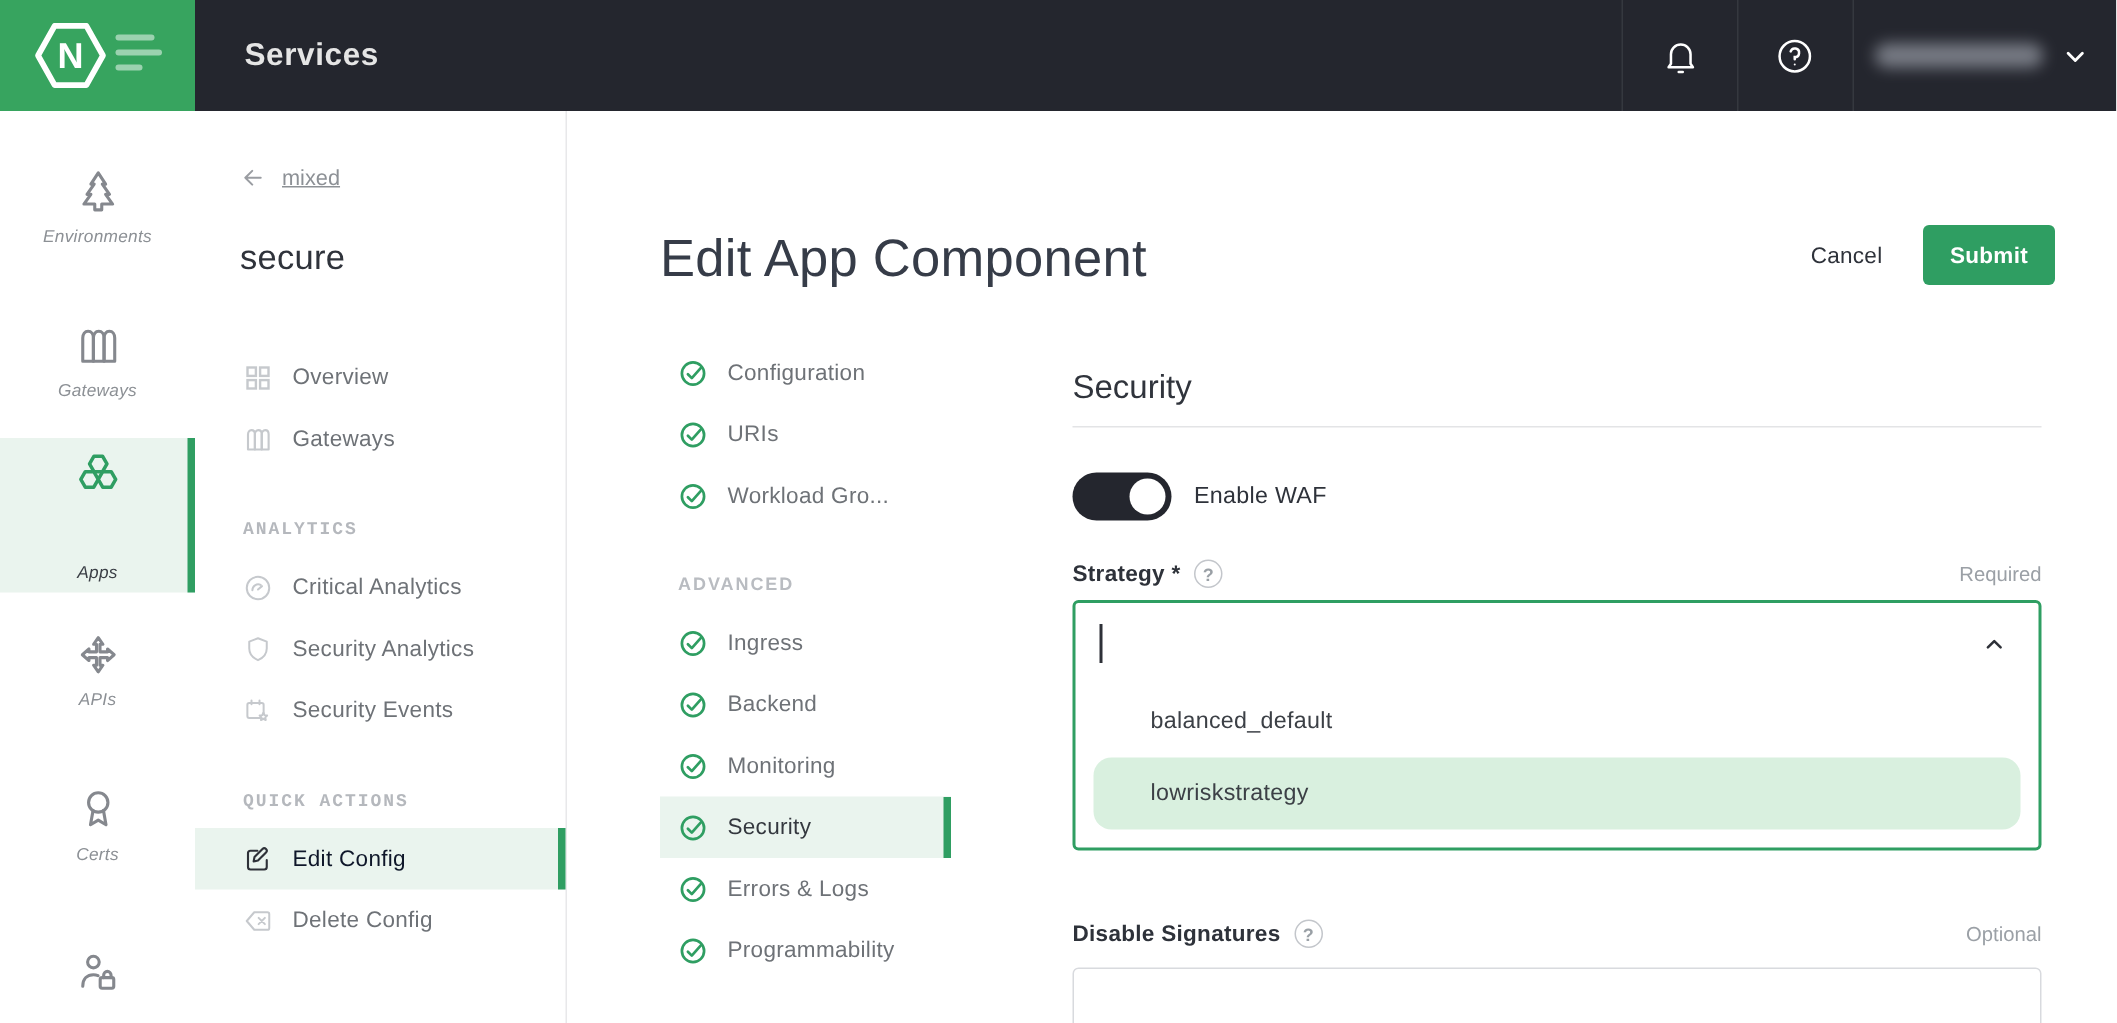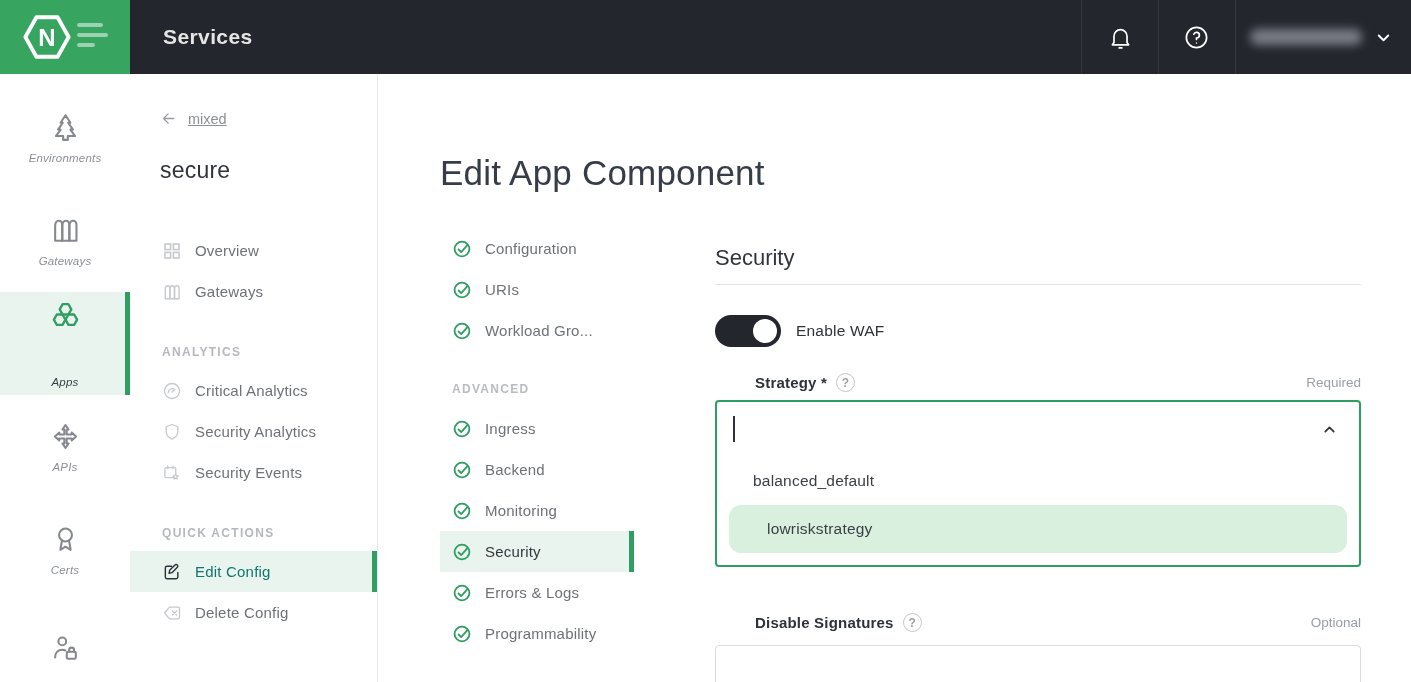--- a/index.html
+++ b/index.html
@@ -46,22 +46,22 @@
             border-right: 1px solid #e8e8ea; }
   .back-row { margin: 36px 0 0 30px; display: inline-flex; align-items: center; gap: 11px;
               color: #8d9196; font-size: 14.5px; cursor: pointer; height: 17px; text-decoration: underline; }
   .back-row svg { width: 17px; height: 17px; color: #9a9da2; }
   .app-name { margin: 26px 0 0 30px; font-size: 23px; color: #2f333b; letter-spacing: .2px; height: 27px; }
   .sb-nav { margin-top: 46px; }
   .sb-row { height: 41px; display: flex; align-items: center; padding-left: 32px; gap: 13px;
             font-size: 15px; color: #6e7277; letter-spacing: .2px; cursor: pointer; }
   .sb-row svg { width: 20px; height: 20px; color: #c6c9cd; flex: none; }
   .sb-header { margin-top: 22px; height: 36px; display: flex; align-items: center; padding-left: 32px;
-               font-size: 12px; font-weight: 700; letter-spacing: 1.3px; color: #b5b8bd; }
-  .sb-row.selected { background: #eaf4ee; box-shadow: inset -5px 0 0 #2f9e62; color: #0f766e; font-weight: 500; }
+               font-size: 12px; font-weight: 700; letter-spacing: 1.3px; color: #b5b8bd; font-family: Liberation Mono, monospace; }
+  .sb-row.selected { background: #eaf4ee; box-shadow: inset -5px 0 0 #2f9e62; color: #0f172a; font-weight: 500; }
   .sb-row.selected svg { color: #2e3138; }
 
   
   .page-title { position: absolute; left: 440px; top: 153px; font-size: 35px; color: #363c48;
                 font-weight: 500; letter-spacing: .2px; }
   .actions { position: absolute; top: 150px; right: 41px; height: 40px; display: flex; align-items: center; gap: 27px; }
   .cancel-btn { font-size: 15px; color: #2e323a; font-weight: 500; background: none; border: none;
                 cursor: pointer; font-family: inherit; letter-spacing: .2px; }
   .submit-btn { width: 88px; height: 40px; background: #2f9e62; color: #fff; border: none; border-radius: 4px;
                 font-size: 15px; font-weight: 600; cursor: pointer; font-family: inherit; letter-spacing: .2px; }
@@ -78,31 +78,31 @@
 
   
   .section-title { position: absolute; left: 715px; top: 245px; font-size: 22px; color: #30343c; font-weight: 500; }
   .section-rule { position: absolute; left: 715px; top: 284px; width: 646px; height: 1px; background: #e3e4e6; }
   .toggle-row { position: absolute; left: 715px; top: 315px; display: flex; align-items: center; gap: 15px; }
   .toggle { position: relative; width: 66px; height: 32px; background: #24262e; border-radius: 16px; cursor: pointer; }
   .knob { position: absolute; right: 4px; top: 4px; width: 24px; height: 24px; background: #fff; border-radius: 50%; }
   .toggle-label { font-size: 15.5px; color: #2e323a; font-weight: 500; letter-spacing: .2px; }
   .field-row { position: absolute; left: 715px; width: 646px; display: flex; align-items: center; gap: 9px; }
   .strategy-row { top: 373px; } .dis-row { top: 613px; }
-  .f-label { font-size: 15px; font-weight: 700; color: #2e323a; letter-spacing: .2px; margin-left: 40px; }
+  .f-label { font-size: 15px; font-weight: 700; color: #2e323a; letter-spacing: .2px; }
   .help-circle { width: 19px; height: 19px; border: 1.5px solid #c3c6cb; border-radius: 50%; color: #9aa0a6;
                  font-size: 12px; font-weight: 700; display: flex; align-items: center; justify-content: center;
                  cursor: pointer; background: #fff; }
   .hint { margin-left: auto; font-size: 13.5px; color: #9ba0a6; }
   .combo { position: absolute; left: 715px; top: 400px; width: 646px; height: 167px; background: #fff;
            border: 2px solid #2f9e62; border-radius: 4px; }
   .combo-input { position: relative; height: 55px; cursor: text; }
   .caret { position: absolute; left: 16px; top: 14px; width: 1.5px; height: 26px; background: #2e3138; }
   .combo-chevron { position: absolute; right: 21px; top: 19px; width: 17px; height: 17px; color: #2e3138; cursor: pointer; }
-  .option { height: 48px; display: flex; align-items: center; padding-left: 36px; font-size: 15.5px;
+  .option { height: 48px; display: flex; align-items: center; padding-left: 50px; font-size: 15.5px;
             color: #3c4046; letter-spacing: .2px; cursor: pointer; }
   .option.highlighted { margin: 0 12px; border-radius: 12px; background: #d9f0df; padding-left: 38px; }
   .text-input { position: absolute; left: 715px; top: 645px; width: 646px; height: 70px; border: 1px solid #d8dade;
                 border-radius: 4px; resize: none; outline: none; font-family: inherit; font-size: 15px;
                 padding: 10px 14px; color: #2e323a; background: #fff; }
 </style>
 </head>
 <body>
 
 <div class="screen">
@@ -255,20 +255,24 @@
         <svg viewBox="0 0 24 24" fill="none" stroke="currentColor" stroke-width="1.6" stroke-linecap="round" stroke-linejoin="round">
           <path d="M9 5h10.5A1.5 1.5 0 0 1 21 6.5v11a1.5 1.5 0 0 1-1.5 1.5H9l-6-7z"></path>
           <path d="M12.5 9.5l5 5M17.5 9.5l-5 5"></path>
         </svg>
         <span>Delete Config</span>
       </div>
     </div>
   </nav>
 
   <h1 class="page-title">Edit App Component</h1>
+  <div class="actions">
+    <button class="cancel-btn">Cancel</button>
+    <button class="submit-btn">Submit</button>
+  </div>
 
   <nav class="step-nav">
     <div class="step-row">
       <svg viewBox="0 0 20 20" fill="none" stroke="currentColor" stroke-width="1.8">
         <circle cx="10" cy="10" r="7.4"></circle>
           <path d="M6.6 10.5l2.6 2.6 6.2-7" stroke-linecap="round" stroke-linejoin="round"></path>
       </svg>
       <span>Configuration</span>
     </div>
     <div class="step-row">

